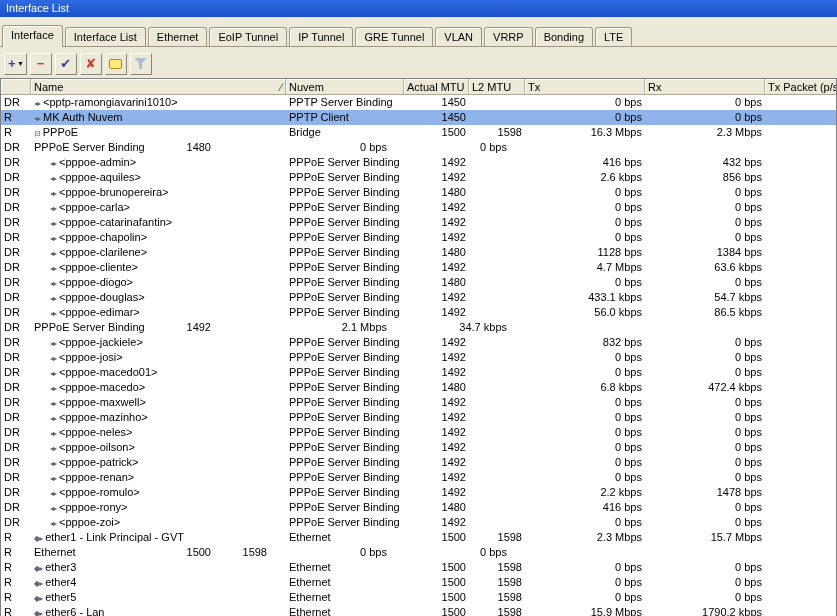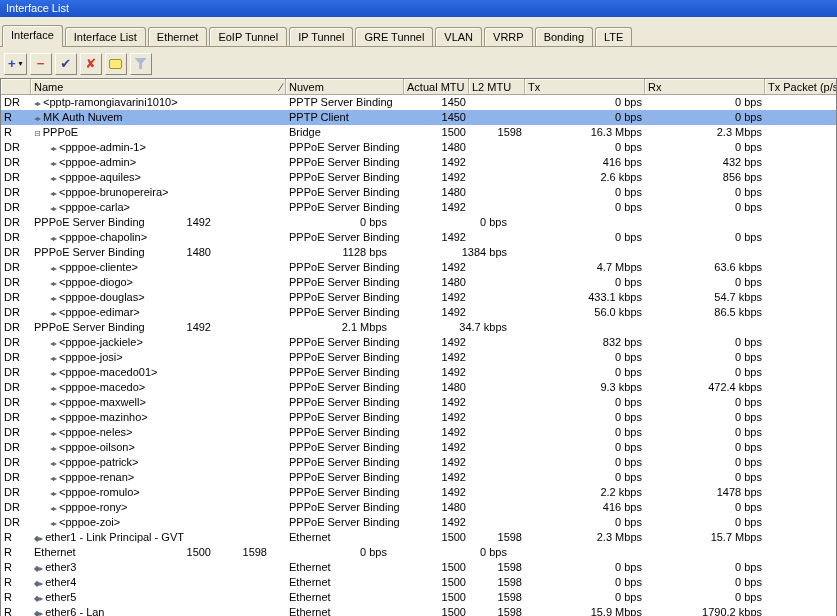--- a/index.html
+++ b/index.html
@@ -162,21 +162,20 @@
         <div class="cell" style="width: 255px; padding-left: 3px;"><span class="icon-glyph">⊟</span><span>PPPoE</span></div>
         <div class="cell" style="width: 118px;">Bridge</div>
         <div class="cell right" style="width: 65px;">1500</div>
         <div class="cell right" style="width: 56px;">1598</div>
         <div class="cell right" style="width: 120px;">16.3 Mbps</div>
         <div class="cell right" style="width: 120px;">2.3 Mbps</div>
         <div class="cell right" style="width: 73px;"></div>
       </div>
       <div class="row">
         <div class="cell" style="width: 30px;">DR</div>
-        <div class="cell" style="width: 255px; padding-left: 19px;"><span class="icon-glyph">◂▸</span><span>&lt;pppoe-admin-1&gt;</span></div>
         <div class="cell" style="width: 118px;">PPPoE Server Binding</div>
         <div class="cell right" style="width: 65px;">1480</div>
         <div class="cell right" style="width: 56px;"></div>
         <div class="cell right" style="width: 120px;">0 bps</div>
         <div class="cell right" style="width: 120px;">0 bps</div>
         <div class="cell right" style="width: 73px;"></div>
       </div>
       <div class="row">
         <div class="cell" style="width: 30px;">DR</div>
         <div class="cell" style="width: 255px; padding-left: 19px;"><span class="icon-glyph">◂▸</span><span>&lt;pppoe-admin&gt;</span></div>
@@ -212,39 +211,41 @@
         <div class="cell" style="width: 255px; padding-left: 19px;"><span class="icon-glyph">◂▸</span><span>&lt;pppoe-carla&gt;</span></div>
         <div class="cell" style="width: 118px;">PPPoE Server Binding</div>
         <div class="cell right" style="width: 65px;">1492</div>
         <div class="cell right" style="width: 56px;"></div>
         <div class="cell right" style="width: 120px;">0 bps</div>
         <div class="cell right" style="width: 120px;">0 bps</div>
         <div class="cell right" style="width: 73px;"></div>
       </div>
       <div class="row">
         <div class="cell" style="width: 30px;">DR</div>
+        <div class="cell" style="width: 255px; padding-left: 19px;"><span class="icon-glyph">◂▸</span><span>&lt;pppoe-catarinafantin&gt;</span></div>
         <div class="cell" style="width: 118px;">PPPoE Server Binding</div>
         <div class="cell right" style="width: 65px;">1492</div>
         <div class="cell right" style="width: 56px;"></div>
         <div class="cell right" style="width: 120px;">0 bps</div>
         <div class="cell right" style="width: 120px;">0 bps</div>
         <div class="cell right" style="width: 73px;"></div>
       </div>
       <div class="row">
         <div class="cell" style="width: 30px;">DR</div>
         <div class="cell" style="width: 255px; padding-left: 19px;"><span class="icon-glyph">◂▸</span><span>&lt;pppoe-chapolin&gt;</span></div>
         <div class="cell" style="width: 118px;">PPPoE Server Binding</div>
         <div class="cell right" style="width: 65px;">1492</div>
         <div class="cell right" style="width: 56px;"></div>
         <div class="cell right" style="width: 120px;">0 bps</div>
         <div class="cell right" style="width: 120px;">0 bps</div>
         <div class="cell right" style="width: 73px;"></div>
       </div>
       <div class="row">
         <div class="cell" style="width: 30px;">DR</div>
+        <div class="cell" style="width: 255px; padding-left: 19px;"><span class="icon-glyph">◂▸</span><span>&lt;pppoe-clarilene&gt;</span></div>
         <div class="cell" style="width: 118px;">PPPoE Server Binding</div>
         <div class="cell right" style="width: 65px;">1480</div>
         <div class="cell right" style="width: 56px;"></div>
         <div class="cell right" style="width: 120px;">1128 bps</div>
         <div class="cell right" style="width: 120px;">1384 bps</div>
         <div class="cell right" style="width: 73px;"></div>
       </div>
       <div class="row">
         <div class="cell" style="width: 30px;">DR</div>
         <div class="cell" style="width: 255px; padding-left: 19px;"><span class="icon-glyph">◂▸</span><span>&lt;pppoe-cliente&gt;</span></div>
@@ -323,21 +324,21 @@
         <div class="cell right" style="width: 120px;">0 bps</div>
         <div class="cell right" style="width: 120px;">0 bps</div>
         <div class="cell right" style="width: 73px;"></div>
       </div>
       <div class="row">
         <div class="cell" style="width: 30px;">DR</div>
         <div class="cell" style="width: 255px; padding-left: 19px;"><span class="icon-glyph">◂▸</span><span>&lt;pppoe-macedo&gt;</span></div>
         <div class="cell" style="width: 118px;">PPPoE Server Binding</div>
         <div class="cell right" style="width: 65px;">1480</div>
         <div class="cell right" style="width: 56px;"></div>
-        <div class="cell right" style="width: 120px;">9.3 kbps</div>
+        <div class="cell right" style="width: 120px;">6.8 kbps</div>
         <div class="cell right" style="width: 120px;">472.4 kbps</div>
         <div class="cell right" style="width: 73px;"></div>
       </div>
       <div class="row">
         <div class="cell" style="width: 30px;">DR</div>
         <div class="cell" style="width: 255px; padding-left: 19px;"><span class="icon-glyph">◂▸</span><span>&lt;pppoe-maxwell&gt;</span></div>
         <div class="cell" style="width: 118px;">PPPoE Server Binding</div>
         <div class="cell right" style="width: 65px;">1492</div>
         <div class="cell right" style="width: 56px;"></div>
         <div class="cell right" style="width: 120px;">0 bps</div>

